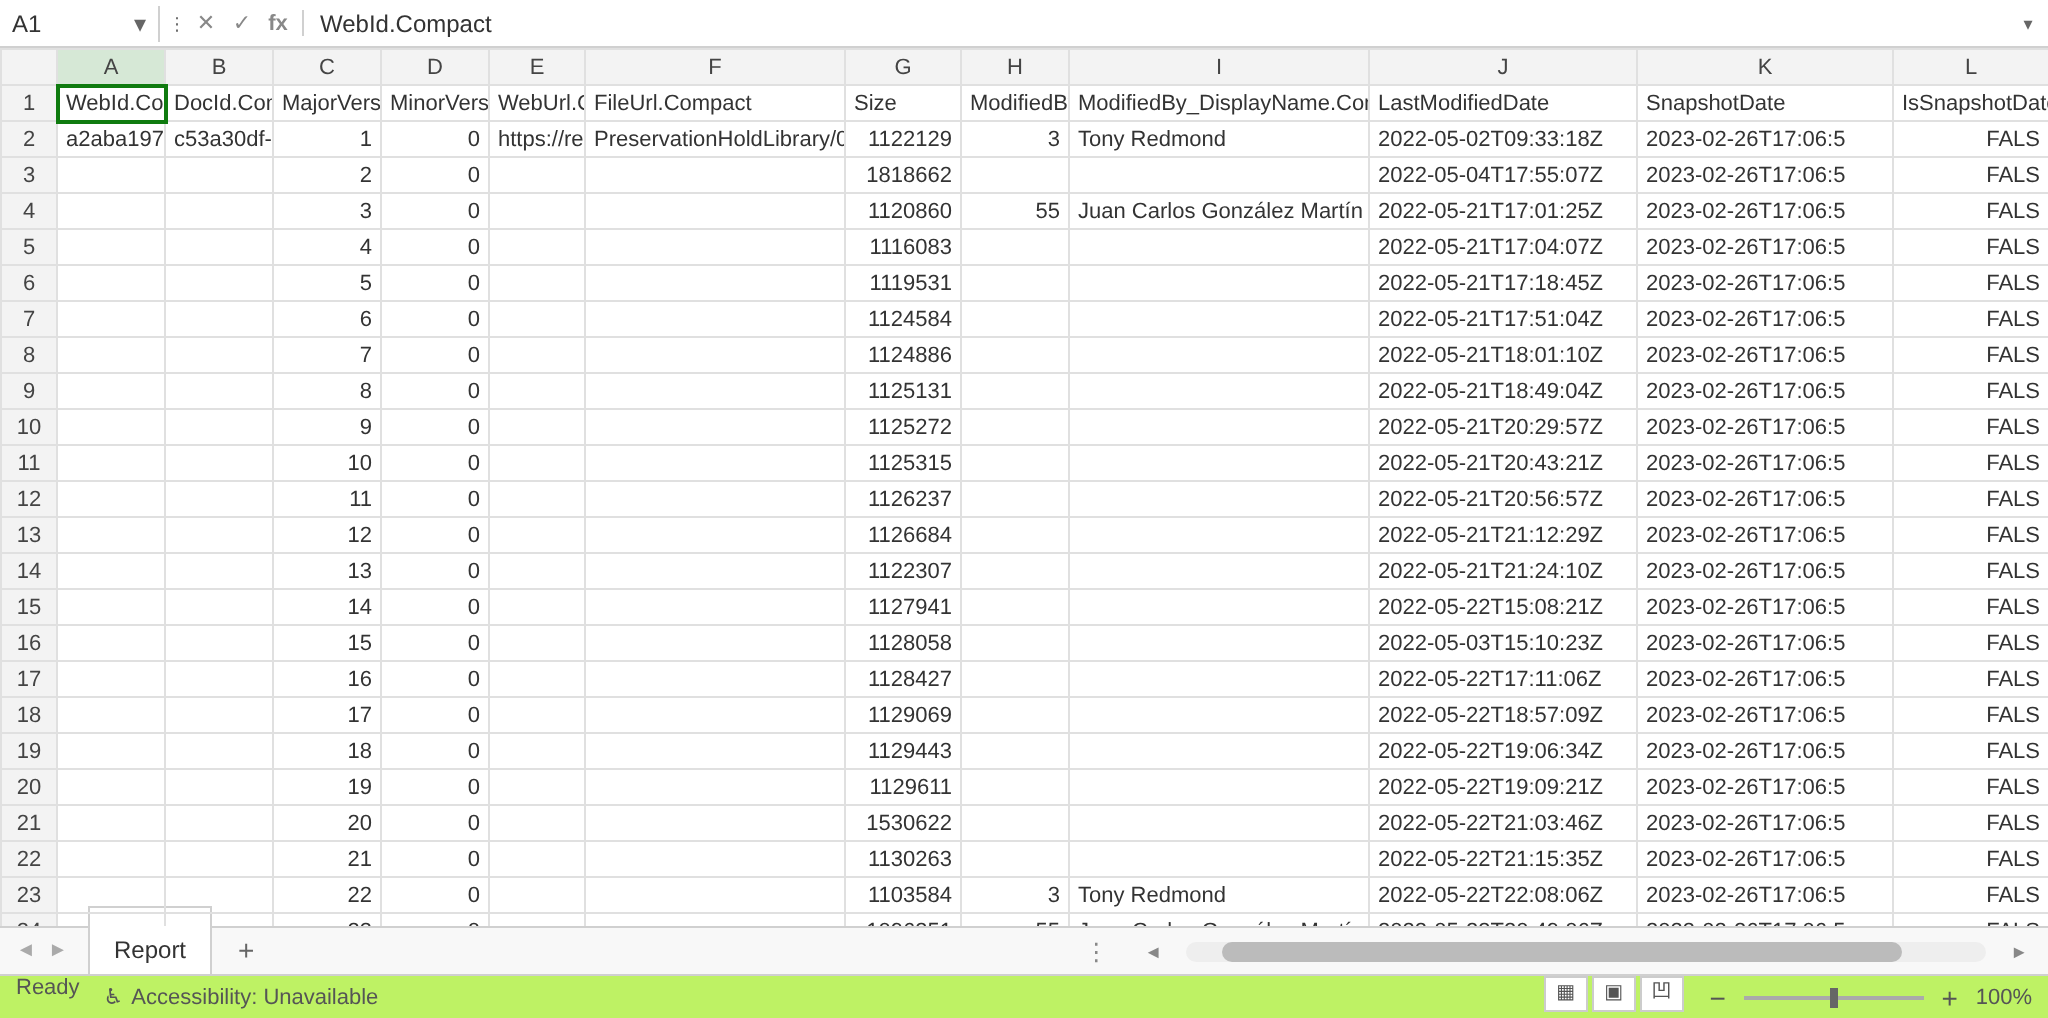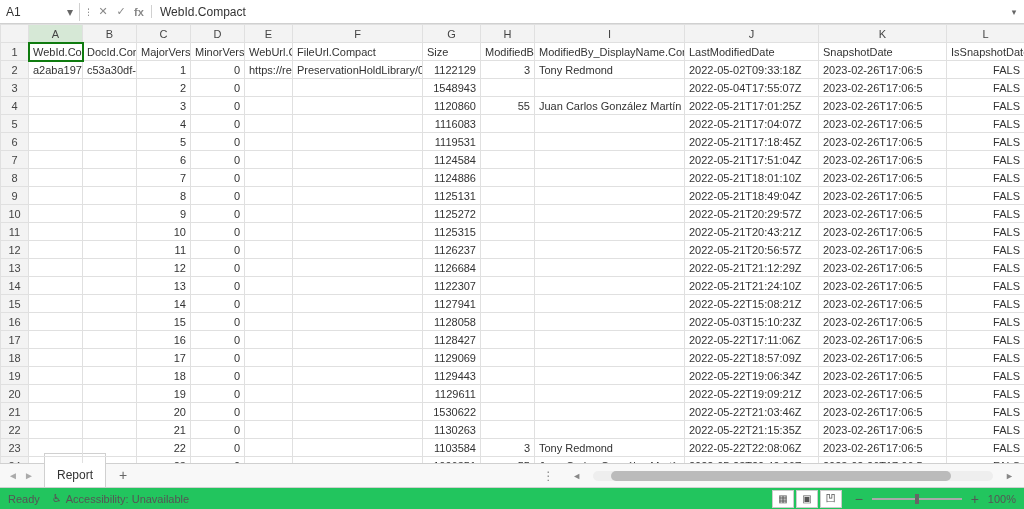--- a/index.html
+++ b/index.html
@@ -35,21 +35,21 @@
 .nav-arrows span { width: 14px; text-align: center; color: #aaa; font-size: 10px; cursor: pointer; }
 .tab { padding: 14px 12px; background: #fff; border: 1px solid #d0d0d0; border-bottom: 2px solid #0f7b0f; font-size: 12px; cursor: pointer; }
 .add-tab { width: 18px; height: 18px; border-radius: 50%; text-align: center; font-size: 14px; color: #666; cursor: pointer; line-height: 16px; }
 .sheet-spacer { flex: 1; }
 .vdots { color: #888; font-size: 12px; padding: 0 6px; }
 .hscroll { width: 400px; height: 10px; background: #eee; border-radius: 5px; position: relative; }
 .hscroll-thumb { position: absolute; left: 18px; top: 0; width: 340px; height: 10px; background: #bbb; border-radius: 5px; }
 .hscroll-arrow { color: #888; font-size: 9px; padding: 0 4px; cursor: pointer; }
 
 
-.status-bar { display: flex; align-items: center; height: 22px; border-top: 1px solid #d0d0d0; background: #22c55e; padding: 0 8px; font-size: 11px; color: #555; }
+.status-bar { display: flex; height: 22px; border-top: 1px solid #d0d0d0; background: #bef264; padding: 0 8px; font-size: 11px; color: #555; }
 .status-bar .acc { margin-left: 12px; display: flex; align-items: center; gap: 4px; }
 .status-spacer { flex: 1; }
 .view-btns { display: flex; gap: 2px; }
 .view-btn { width: 22px; height: 18px; border: 1px solid #ccc; text-align: center; font-size: 10px; line-height: 16px; cursor: pointer; background: #fff; }
 .zoom { display: flex; align-items: center; gap: 6px; margin-left: 10px; }
 .zoom-line { width: 90px; height: 2px; background: #aaa; position: relative; }
 .zoom-thumb { position: absolute; left: 43px; top: -4px; width: 4px; height: 10px; background: #666; }
 .zoom-btn { width: 14px; text-align: center; cursor: pointer; font-size: 14px; color: #555; }
 
 
@@ -124,21 +124,21 @@
             <td class="cL">FALS</td>
           </tr>
           <tr>
             <td class="row-hdr">3</td>
             <td class="cA l"></td>
             <td class="cB l"></td>
             <td class="cC">2</td>
             <td class="cD">0</td>
             <td class="cE l"></td>
             <td class="cF l"></td>
-            <td class="cG">1548943</td>
+            <td class="cG">1818662</td>
             <td class="cH"></td>
             <td class="cI l"></td>
             <td class="cJ l">2022-05-04T17:55:07Z</td>
             <td class="cK l">2023-02-26T17:06:5</td>
             <td class="cL">FALS</td>
           </tr>
           <tr>
             <td class="row-hdr">4</td>
             <td class="cA l"></td>
             <td class="cB l"></td>

